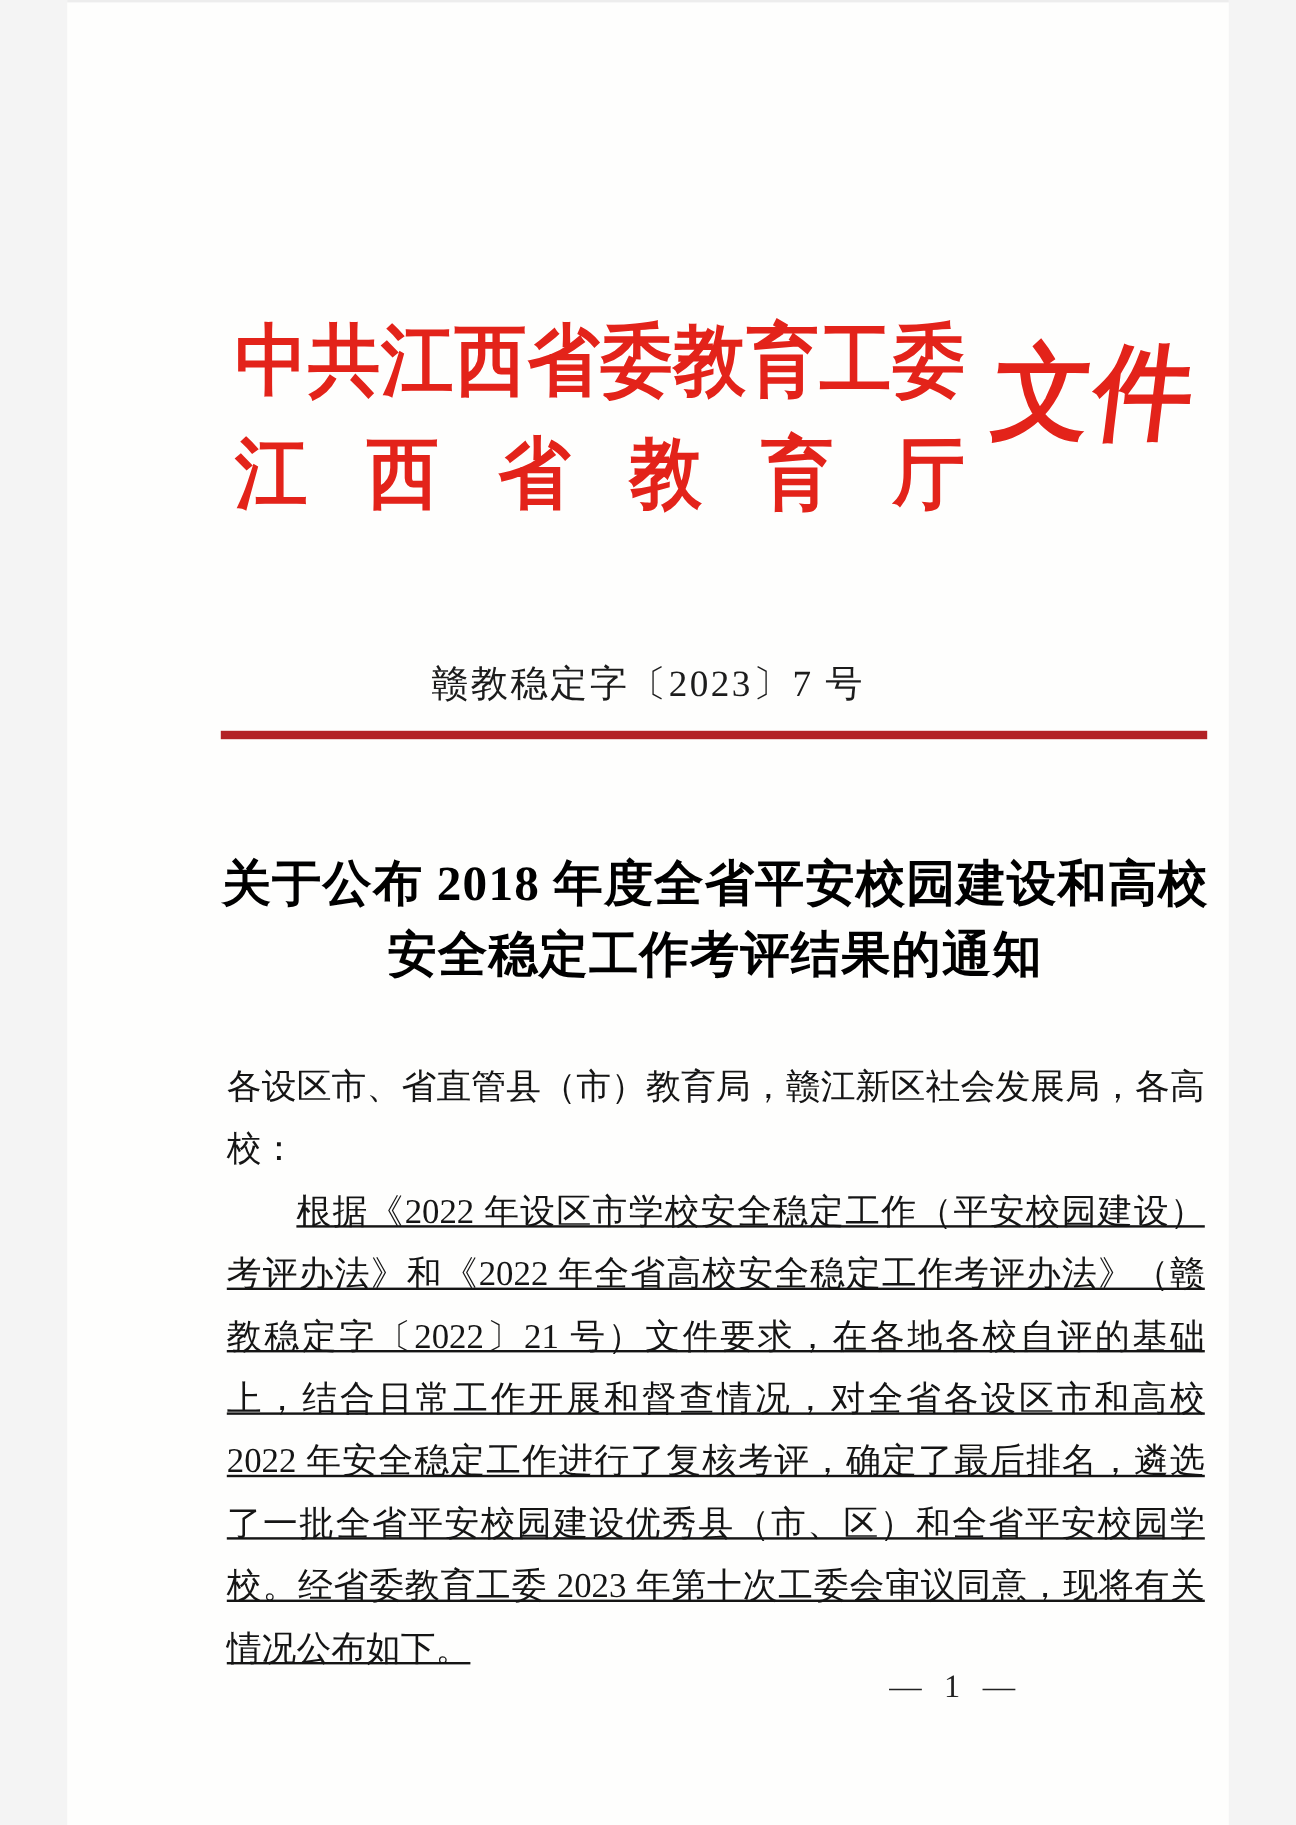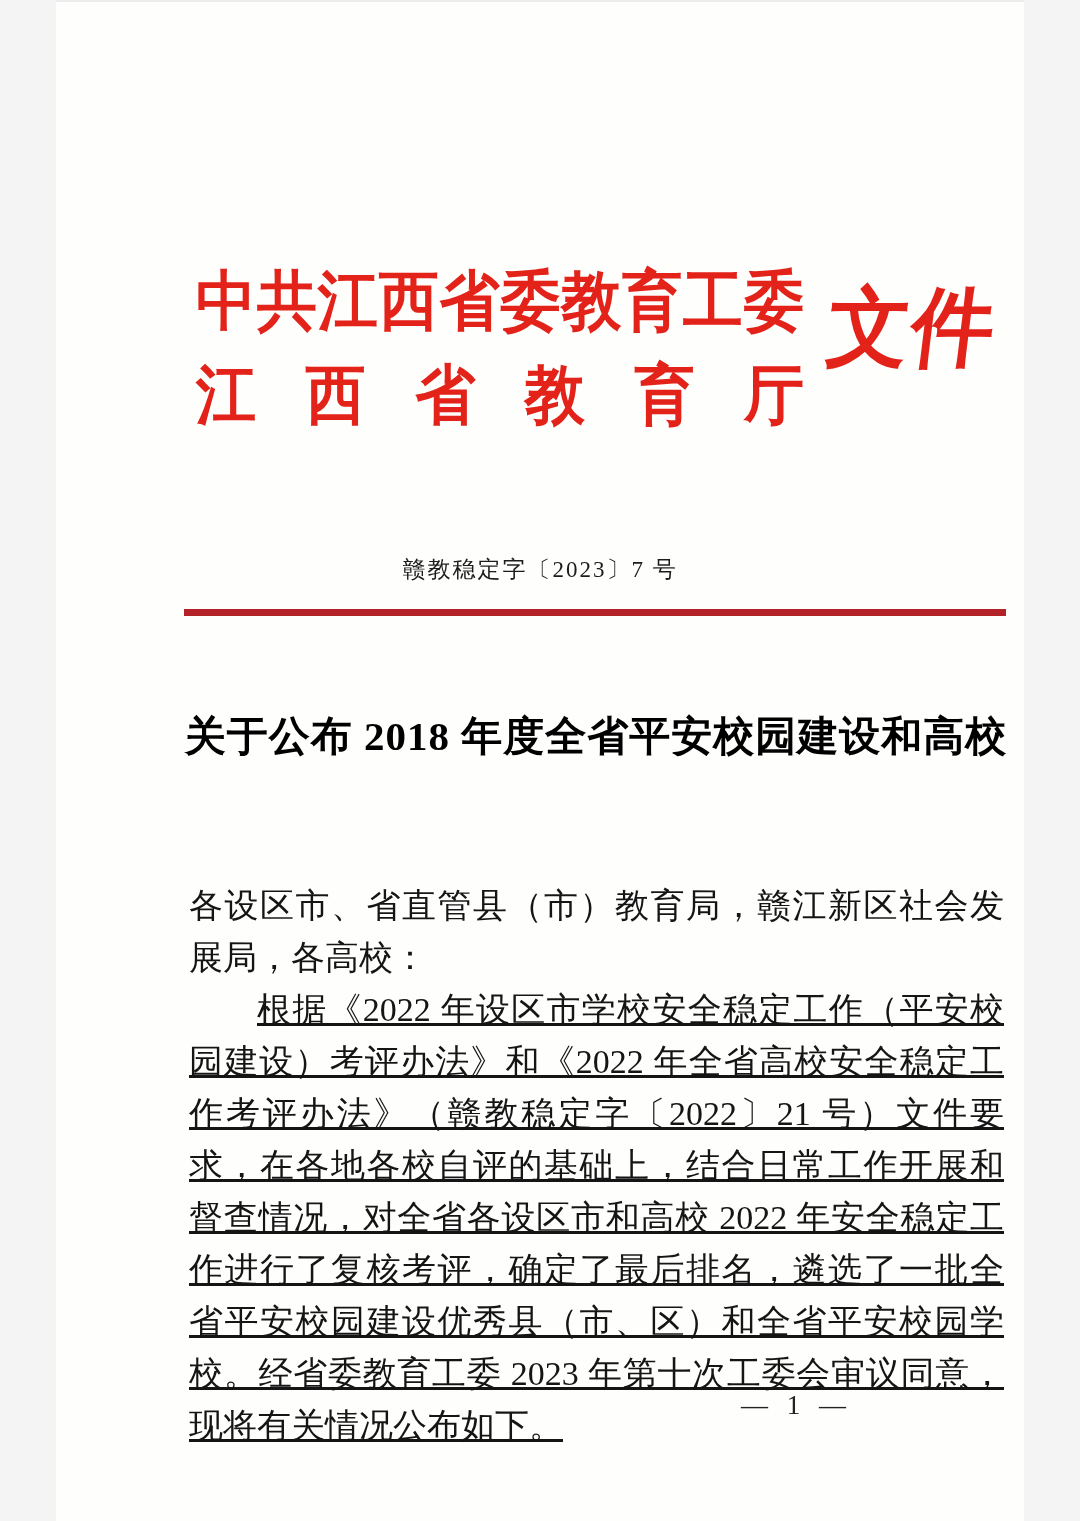--- a/index.html
+++ b/index.html
@@ -60,21 +60,21 @@
     letter-spacing: 2px;
   }
 
   
   .doc-number {
     position: absolute;
     top: 548px;
     left: 0;
     width: 100%;
     text-align: center;
-    font-size: 23px;
+    font-size: 31px;
     line-height: 40px;
     color: #1c1c1c;
     letter-spacing: 2px;
   }
 
   
   .red-divider {
     position: absolute;
     top: 607px;
     left: 128px;
@@ -99,21 +99,21 @@
     line-height: 59px;
     letter-spacing: 1px;
   }
 
   
   .doc-body {
     position: absolute;
     top: 878px;
     left: 133px;
     width: 815px;
-    font-size: 34px;
+    font-size: 29px;
     line-height: 52px;
     color: #151515;
     text-align: justify;
   }
   .doc-body p { margin: 0; }
   .doc-body p.paragraph { text-indent: 2em; text-decoration: underline; }
 
   
   .page-number {
     position: absolute;
@@ -138,20 +138,21 @@
     </div>
     <div class="doc-type">文件</div>
   </header>
 
   <div class="doc-number">赣教稳定字〔2023〕7 号</div>
 
   <div class="red-divider"></div>
 
   <h1 class="doc-title">
     <span class="title-line">关于公布 2018 年度全省平安校园建设和高校</span>
+    <span class="title-line">安全稳定工作考评结果的通知</span>
   </h1>
 
   <main class="doc-body">
     <p class="salutation">各设区市、省直管县（市）教育局，赣江新区社会发展局，各高校：</p>
     <p class="paragraph">根据《2022 年设区市学校安全稳定工作（平安校园建设）考评办法》和《2022 年全省高校安全稳定工作考评办法》（赣教稳定字〔2022〕21 号）文件要求，在各地各校自评的基础上，结合日常工作开展和督查情况，对全省各设区市和高校 2022 年安全稳定工作进行了复核考评，确定了最后排名，遴选了一批全省平安校园建设优秀县（市、区）和全省平安校园学校。经省委教育工委 2023 年第十次工委会审议同意，现将有关情况公布如下。</p>
   </main>
 
   <div class="page-number">— 1 —</div>
 
 </div>

